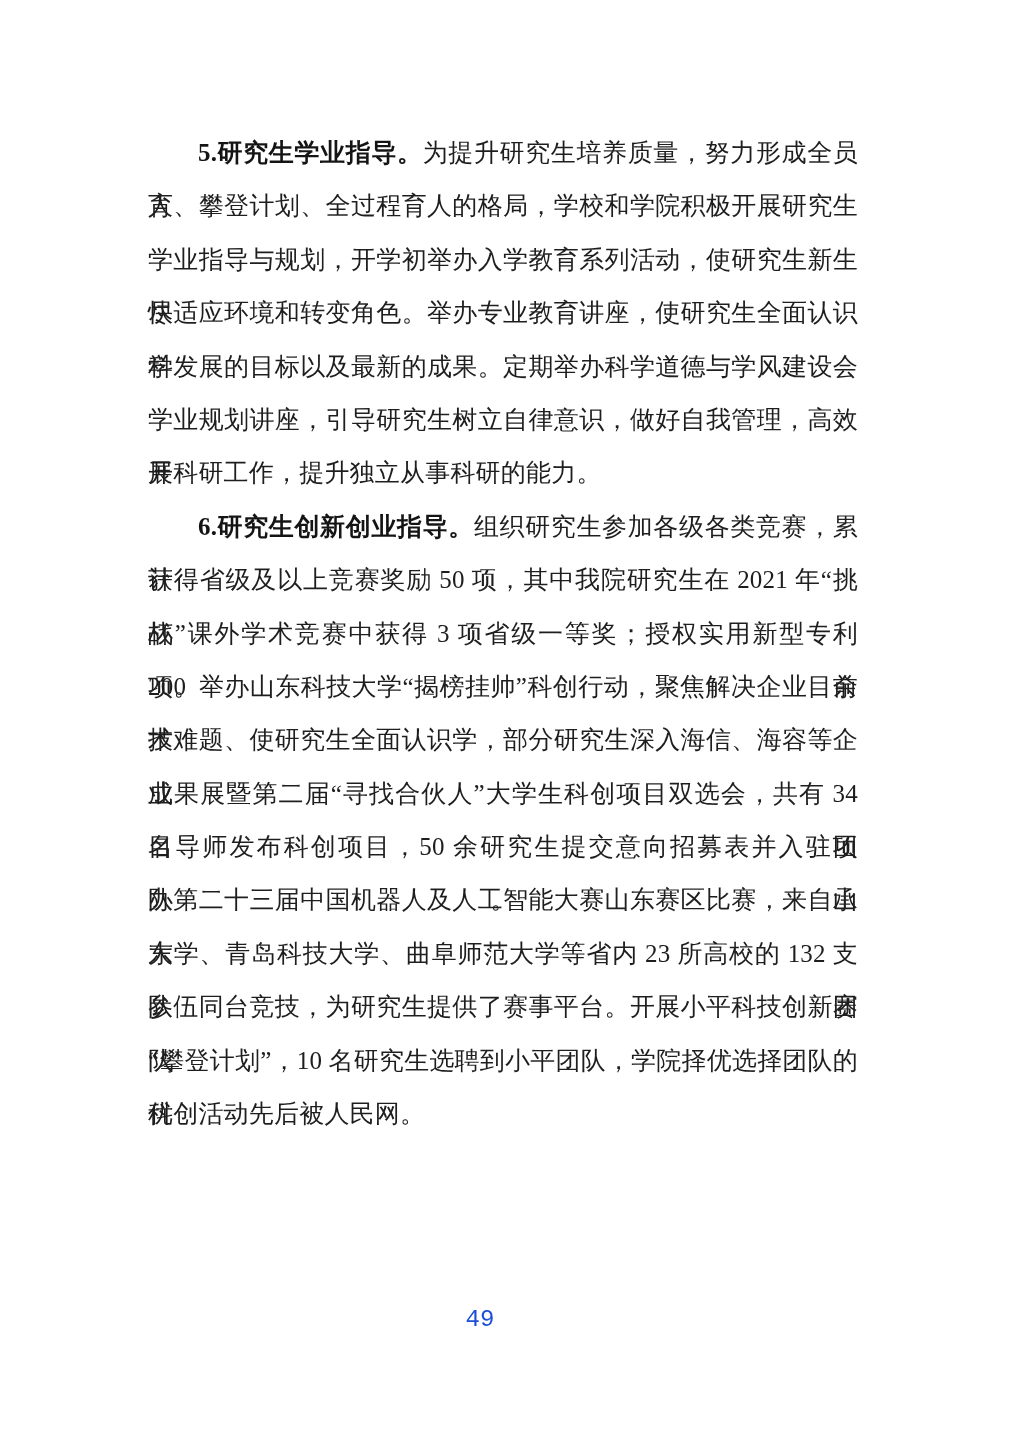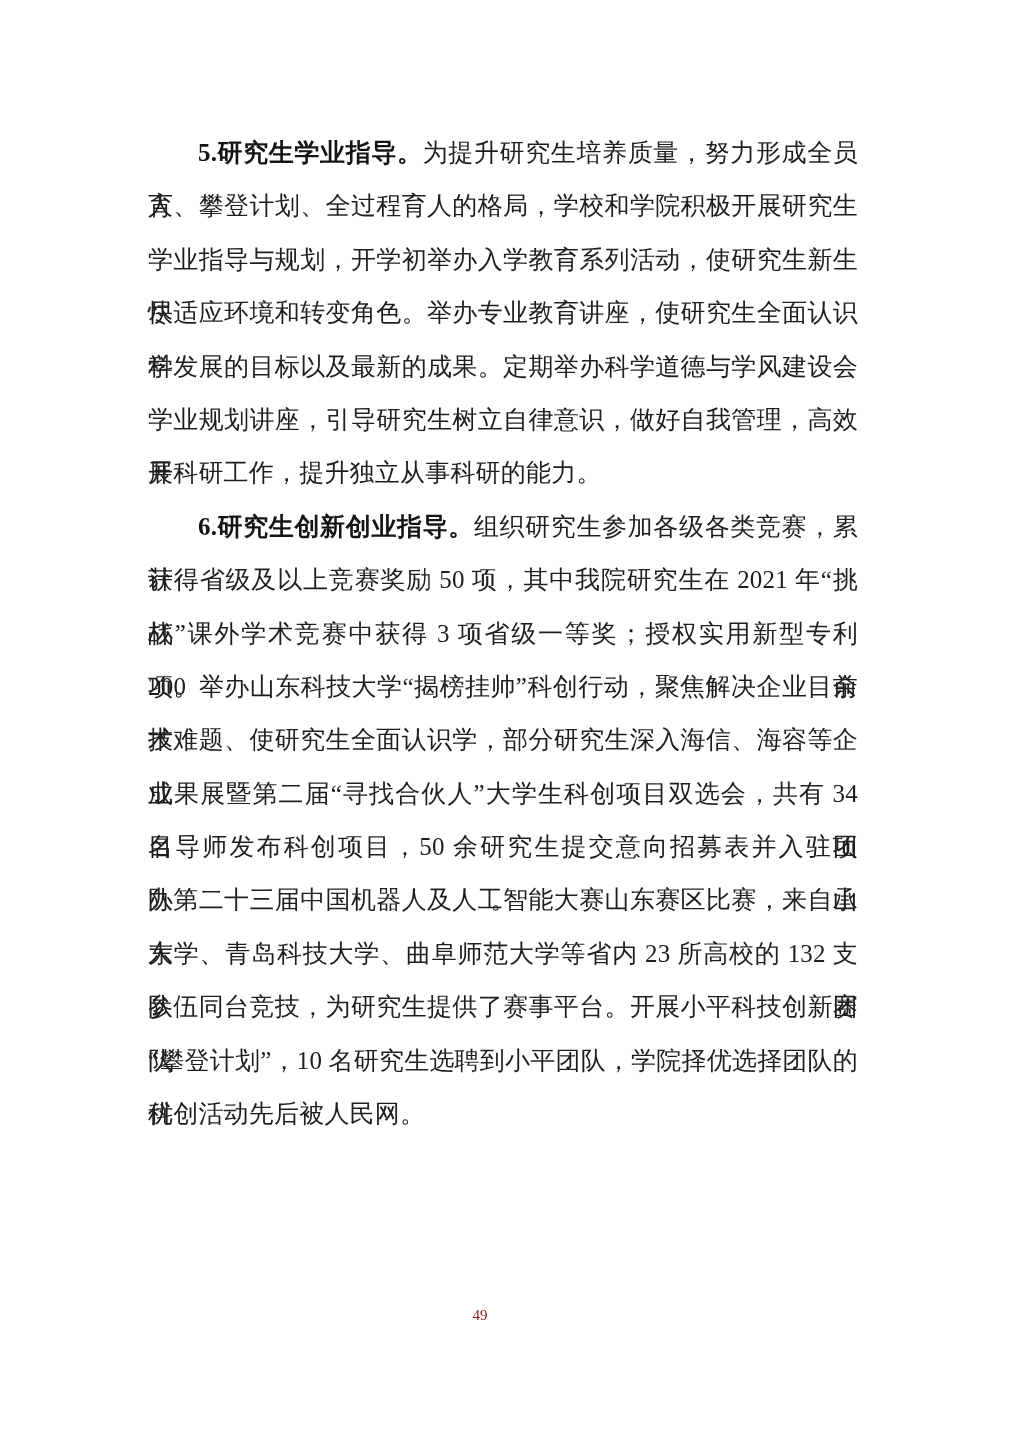--- a/index.html
+++ b/index.html
@@ -44,23 +44,23 @@
     color: #141414;
   }
   .page-footer {
     position: absolute;
     top: 1306px;
     left: 0;
     width: 100%;
     text-align: center;
   }
   .page-number {
-    font-family: Liberation Serif, serif;
-    font-size: 15px;
-    color: #7f1d1d;
+    font-family: Liberation Mono, monospace;
+    font-size: 24px;
+    color: #1d4ed8;
   }
 </style>
 </head>
 <body>
 
 <div class="page">
 
   <main class="doc">
 
     <section>

